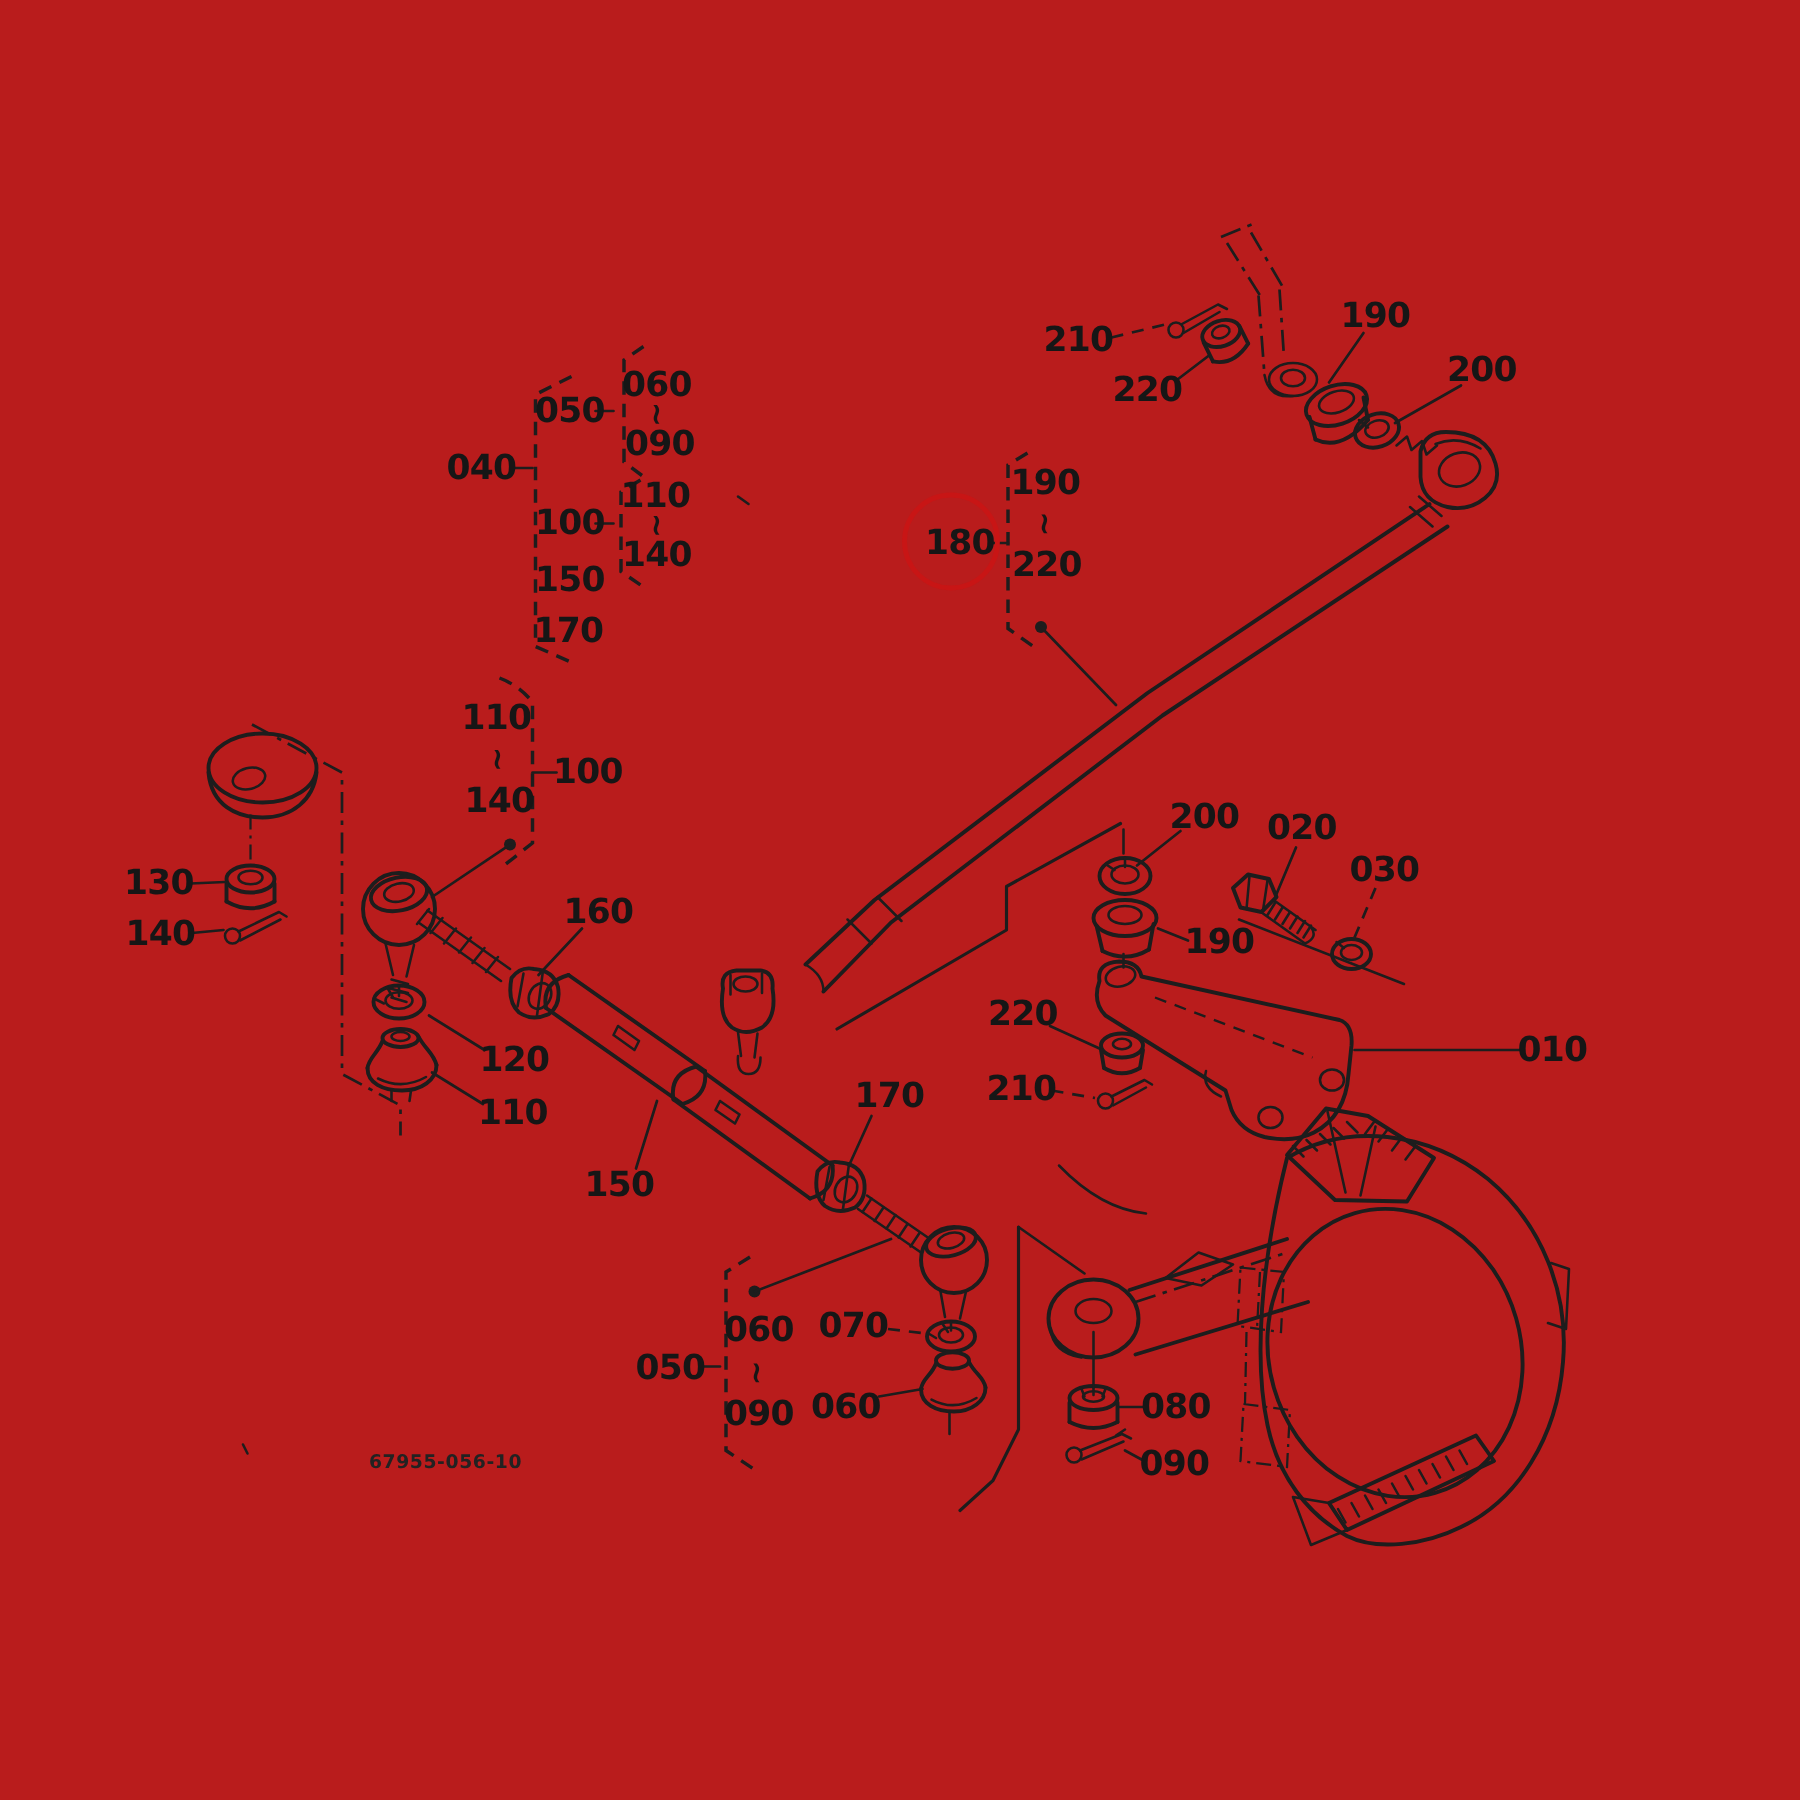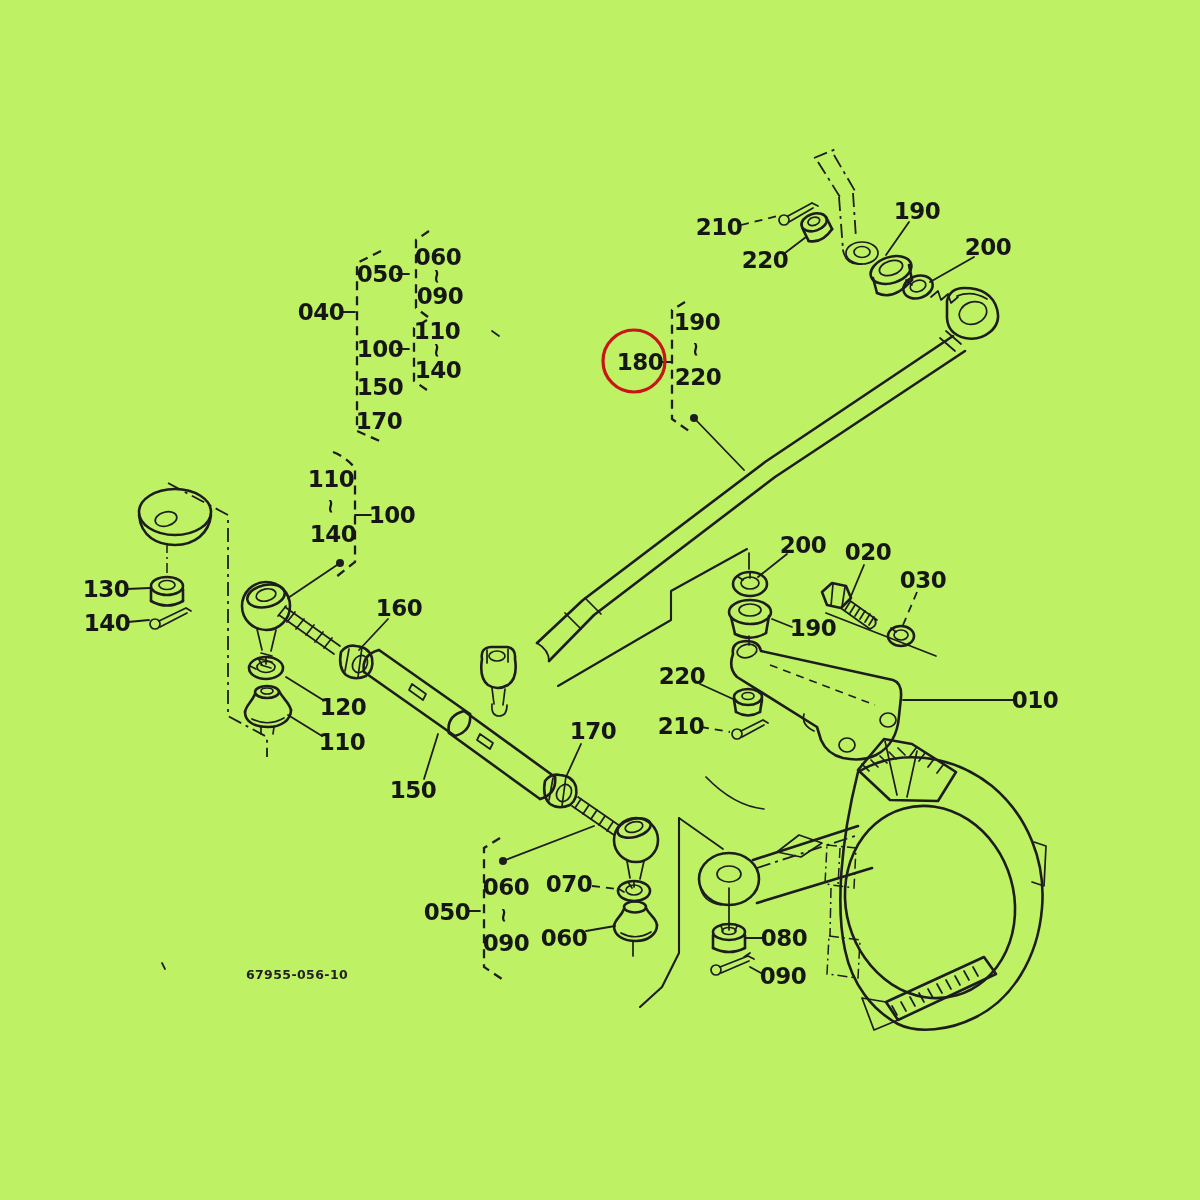--- a/index.html
+++ b/index.html
@@ -1,16 +1,16 @@
 <!DOCTYPE html>
 <html><head>
 <meta charset="utf-8">
 <style>
   html,body{margin:0;padding:0;background:#ffffff;}
-  .stage{width:1200px;height:1200px;position:relative;background:#bef264;overflow:hidden;}
+  .stage{width:1200px;height:1200px;position:relative;background:#b91c1c;overflow:hidden;}
   svg{display:block;}
   
   .s  {stroke:#1d1d1d;fill:none;stroke-width:2.6;stroke-linecap:round;stroke-linejoin:round;}
   .s1 {stroke:#1d1d1d;fill:none;stroke-width:1.7;stroke-linecap:round;stroke-linejoin:round;}
   .s2 {stroke:#1d1d1d;fill:none;stroke-width:2.1;stroke-linecap:round;stroke-linejoin:round;}
   .dash{stroke:#1d1d1d;fill:none;stroke-width:2.3;stroke-dasharray:9 6;stroke-linecap:butt;}
   .dd {stroke:#1d1d1d;fill:none;stroke-width:1.8;stroke-dasharray:14 5 3 5;stroke-linecap:butt;}
   .ddt{stroke:#1d1d1d;fill:none;stroke-width:1.5;stroke-dasharray:10 4 2 4;}
   .ldr{stroke:#1d1d1d;fill:none;stroke-width:1.8;stroke-linecap:round;}
   .ldrd{stroke:#1d1d1d;fill:none;stroke-width:1.8;stroke-dasharray:8 6;stroke-linecap:butt;}

